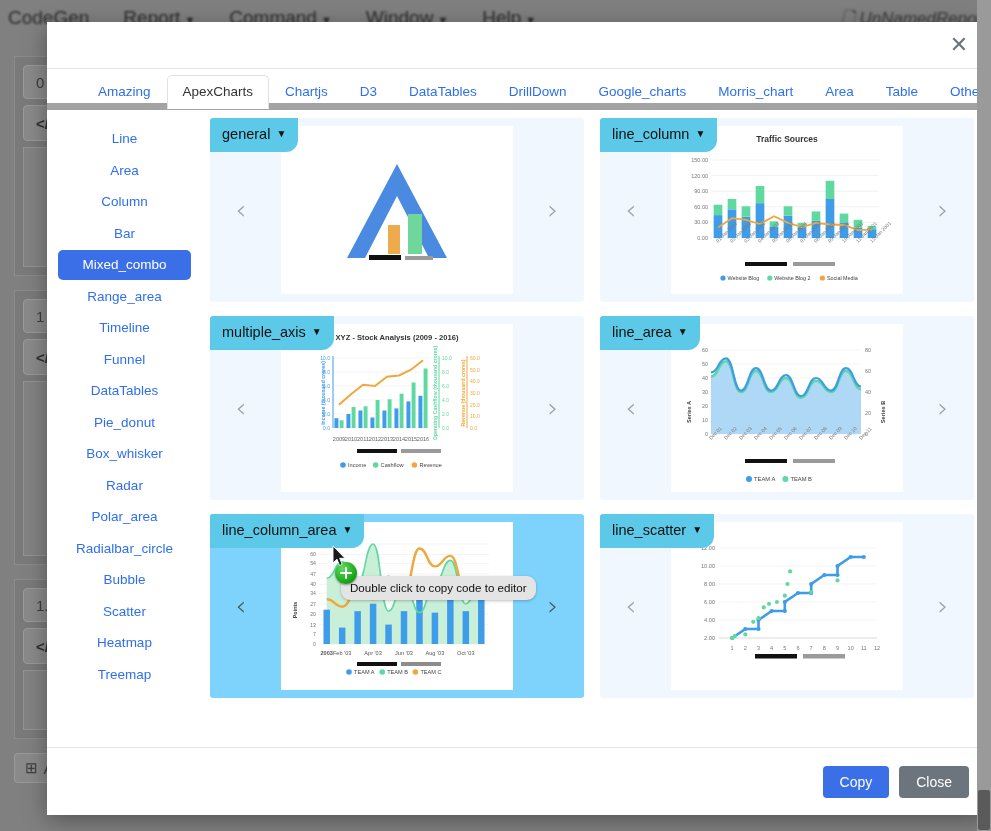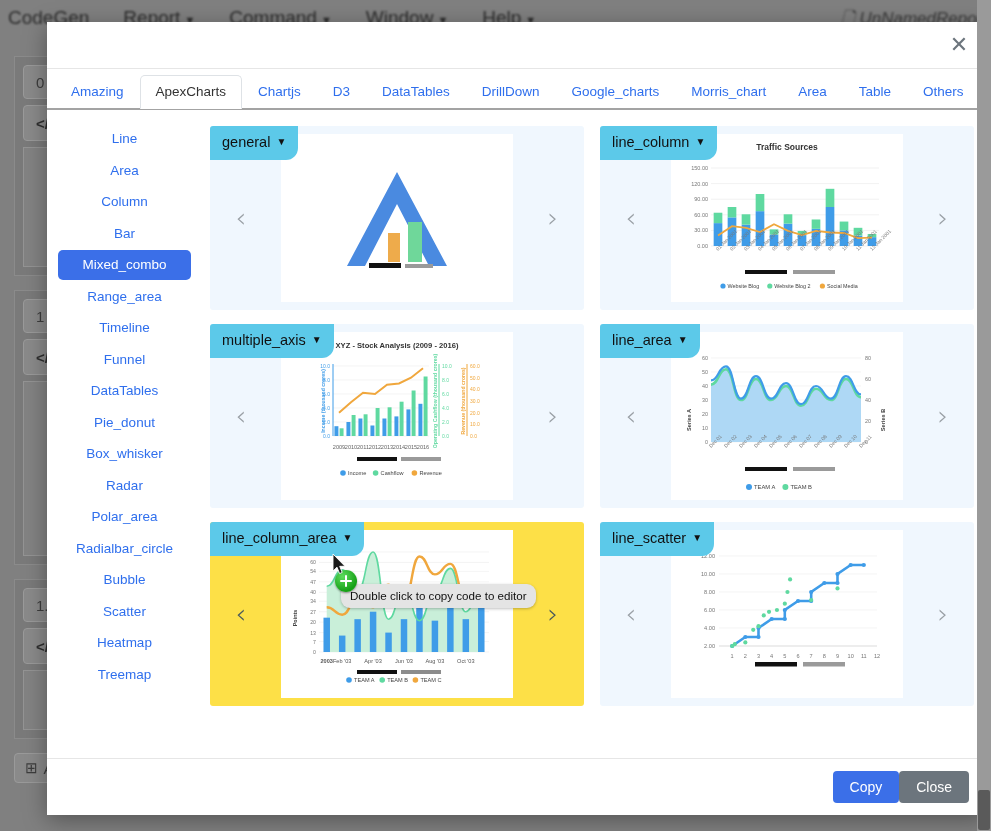--- a/index.html
+++ b/index.html
@@ -68,23 +68,23 @@
     width: 28px; height: 28px;
     display: flex; align-items: center; justify-content: center;
     color: #6c757d; font-size: 22px; line-height: 1; cursor: pointer;
     font-family: "DejaVu Sans", sans-serif; font-weight: 300;
   }
   #modal-divider { height: 1px; background: #e6e6e6; flex: none; }
 
   
   #tabs-bar {
     flex: none; height: 41px;
-    padding: 6px 10px 0 8px;
+    padding: 6px 10px 0 35px;
     display: flex; align-items: flex-start;
-    border-bottom: 2px solid #a3a3a3;
+    border-bottom: 7px solid #a3a3a3;
     background: #fff;
   }
   .tab {
     font-size: 13.5px; color: #2f6fed;
     padding: 9px 15px 9px 15px;
     border: 1px solid transparent;
     border-radius: 5px 5px 0 0;
     cursor: pointer; white-space: nowrap;
     margin-bottom: -1px; line-height: 1;
   }
@@ -112,31 +112,30 @@
   
   #cards-scroll {
     flex: 1; min-width: 0;
     padding: 8px 13px 14px 8px;
     overflow-y: auto; overflow-x: hidden;
   }
   #cards-grid {
     display: grid;
     grid-template-columns: 1fr 1fr;
     gap: 14px 16px;
-    margin-top: 8px;
   }
   .card {
     position: relative;
     height: 184px;
     background: #f0f7fe;
     border-radius: 3px;
     overflow: hidden;
     cursor: pointer;
   }
-  .card.hovered { background: #fde047; }
+  .card.hovered { background: #7dd3fc; }
   .card-badge {
     position: absolute; left: 0; top: 0; z-index: 4;
     background: #5cc9e9; color: #111;
     font-size: 14.5px; line-height: 1;
     padding: 9px 12px 10px 12px;
     border-radius: 0 0 12px 0;
     display: flex; align-items: center; gap: 6px;
     white-space: nowrap;
   }
   .card-badge .cb-caret { font-size: 10px; }
@@ -178,24 +177,24 @@
   }
   #hover-plus::before { left: 5px; top: 10px; width: 12px; height: 2.4px; }
   #hover-plus::after  { top: 5px; left: 10px; height: 12px; width: 2.4px; }
   #hover-cursor {
     position: absolute; left: 122px; top: 32px; z-index: 11;
     width: 14px; height: 21px;
   }
 
   
   #modal-footer {
-    flex: none; height: 57px;
+    flex: none; height: 68px;
     border-top: 1px solid #e6e6e6;
     display: flex; align-items: center; justify-content: flex-end;
-    padding: 0 18px;
+    gap: 10px; padding: 0 18px;
     background: #fff;
   }
   .btn { font-size: 14px; padding: 8px 17px; border: none;
          border-radius: 4px; color: #fff; cursor: pointer;
          font-family: "Liberation Sans", sans-serif; }
   .btn-copy  { background: #3b6fe8; }
   .btn-close { background: #6c757d; }
 
   
   #cards-scroll::-webkit-scrollbar { width: 0px; }

